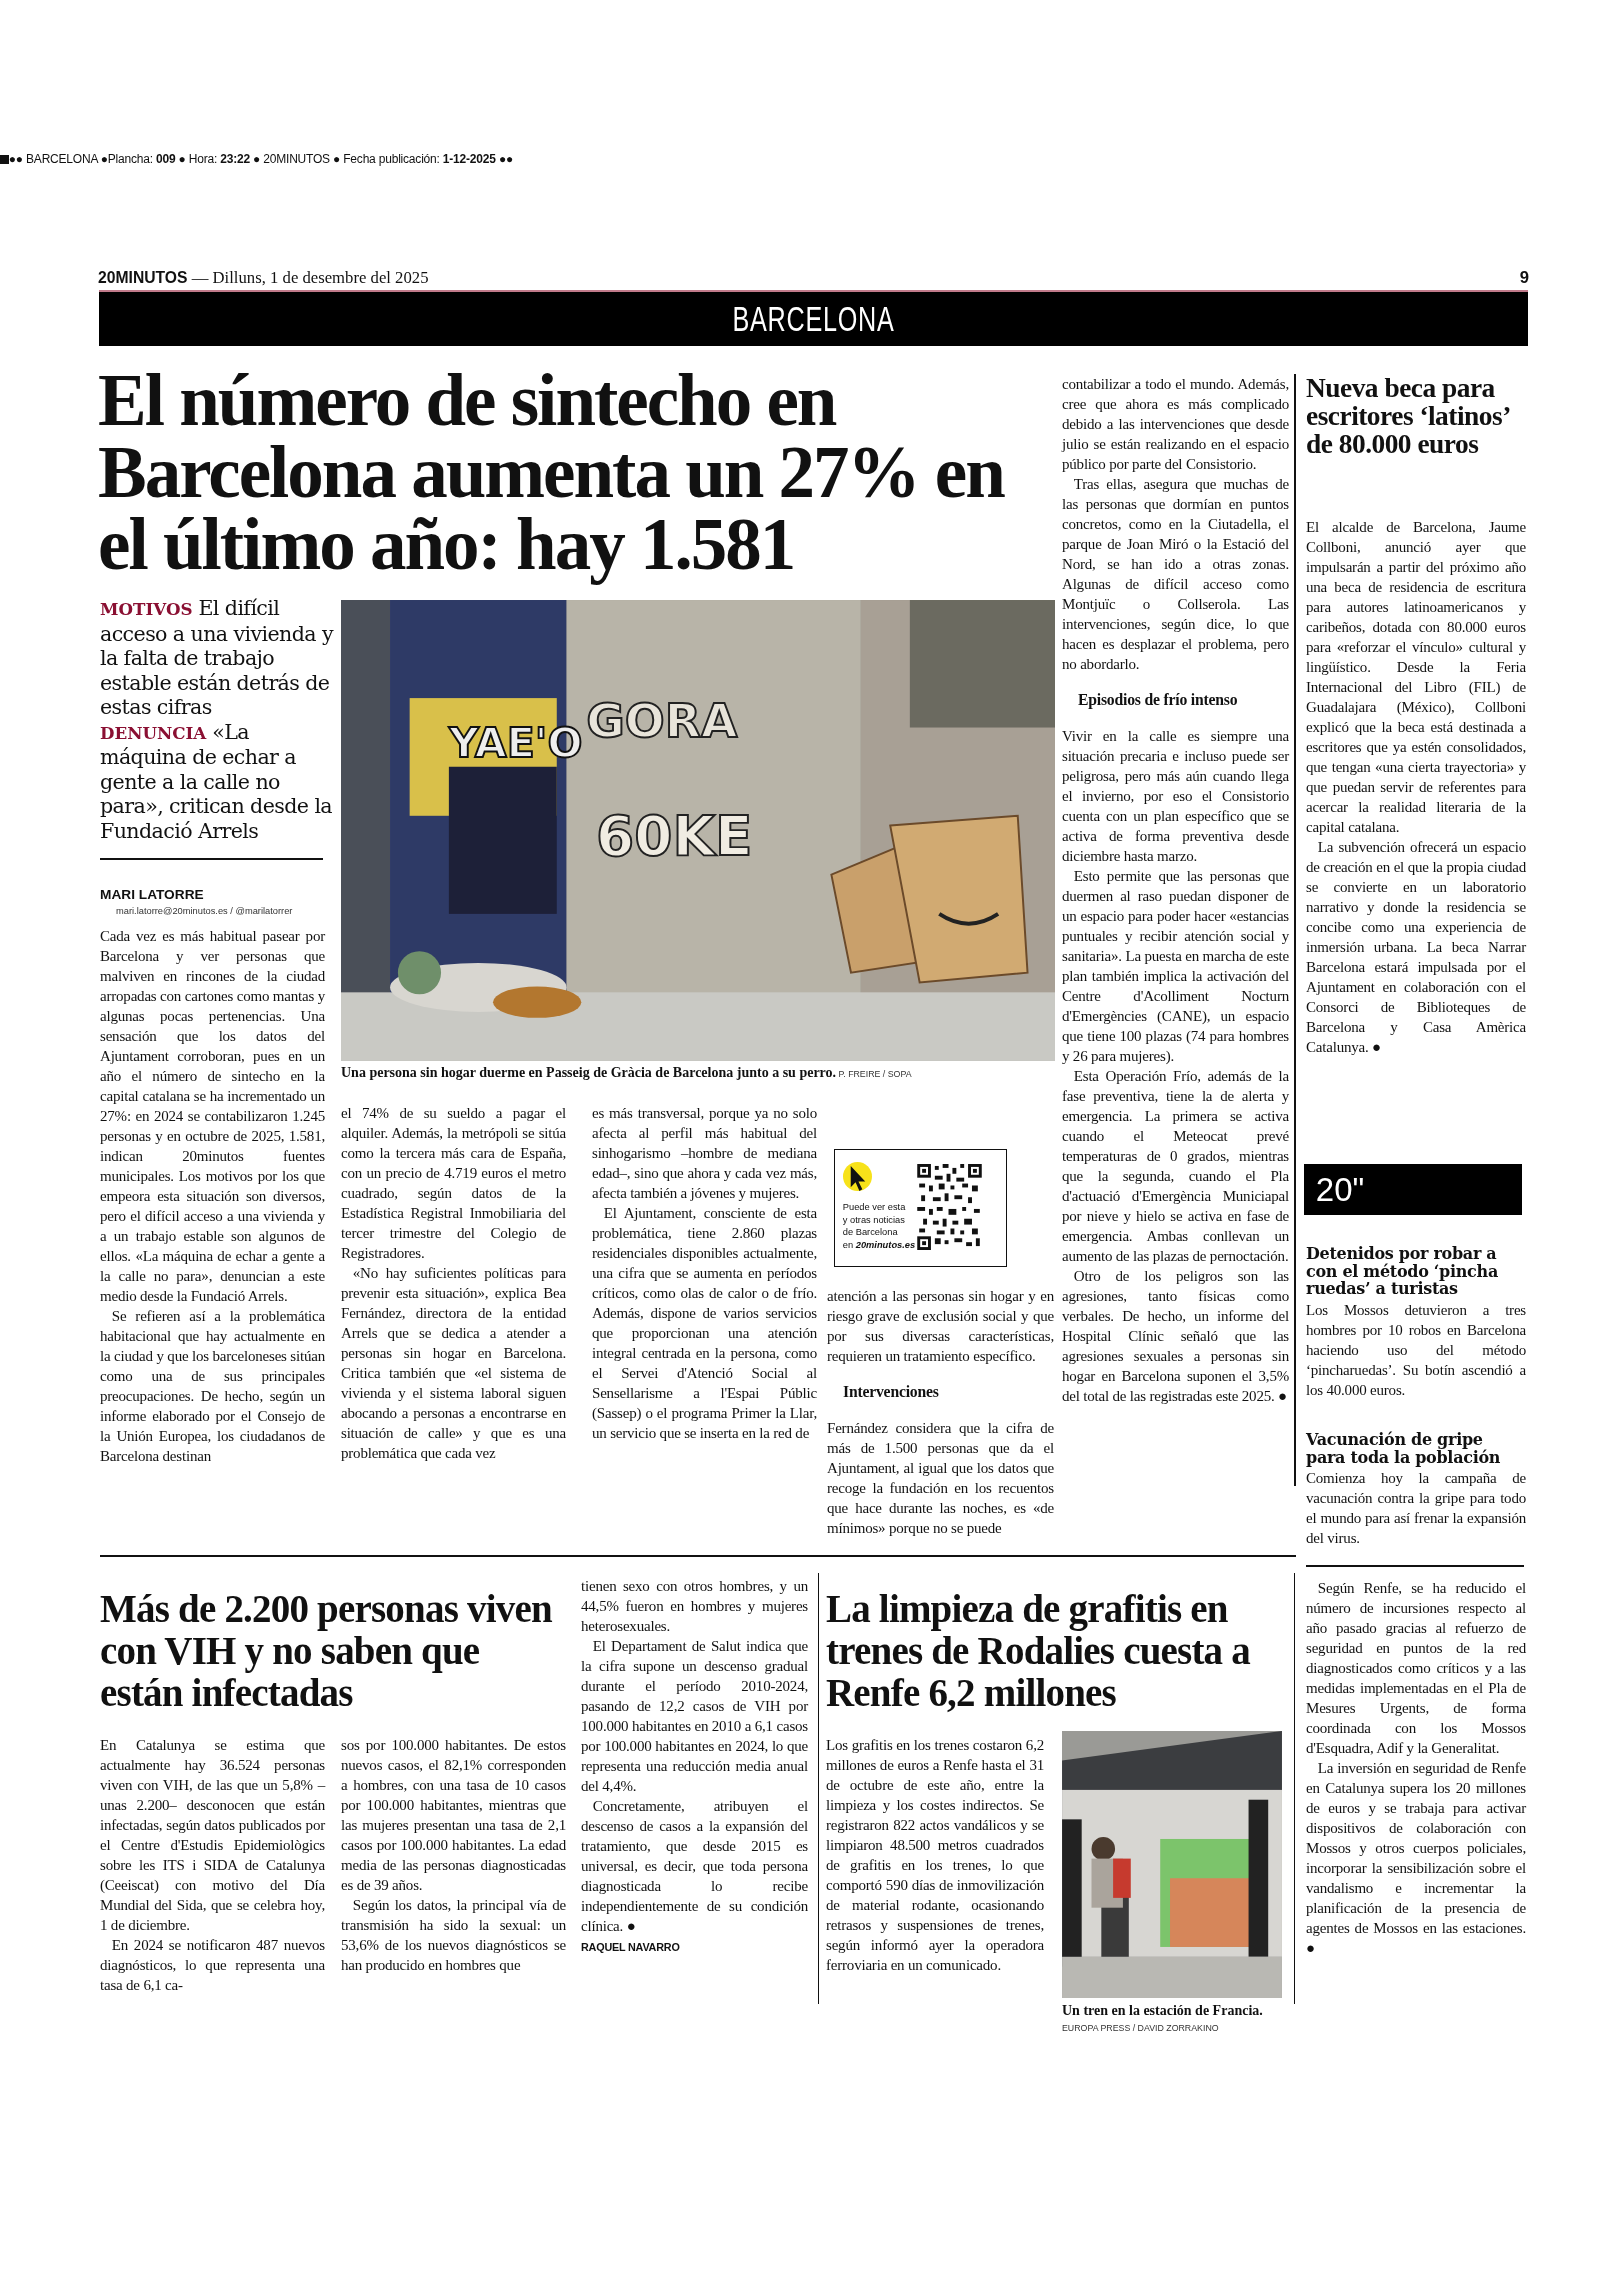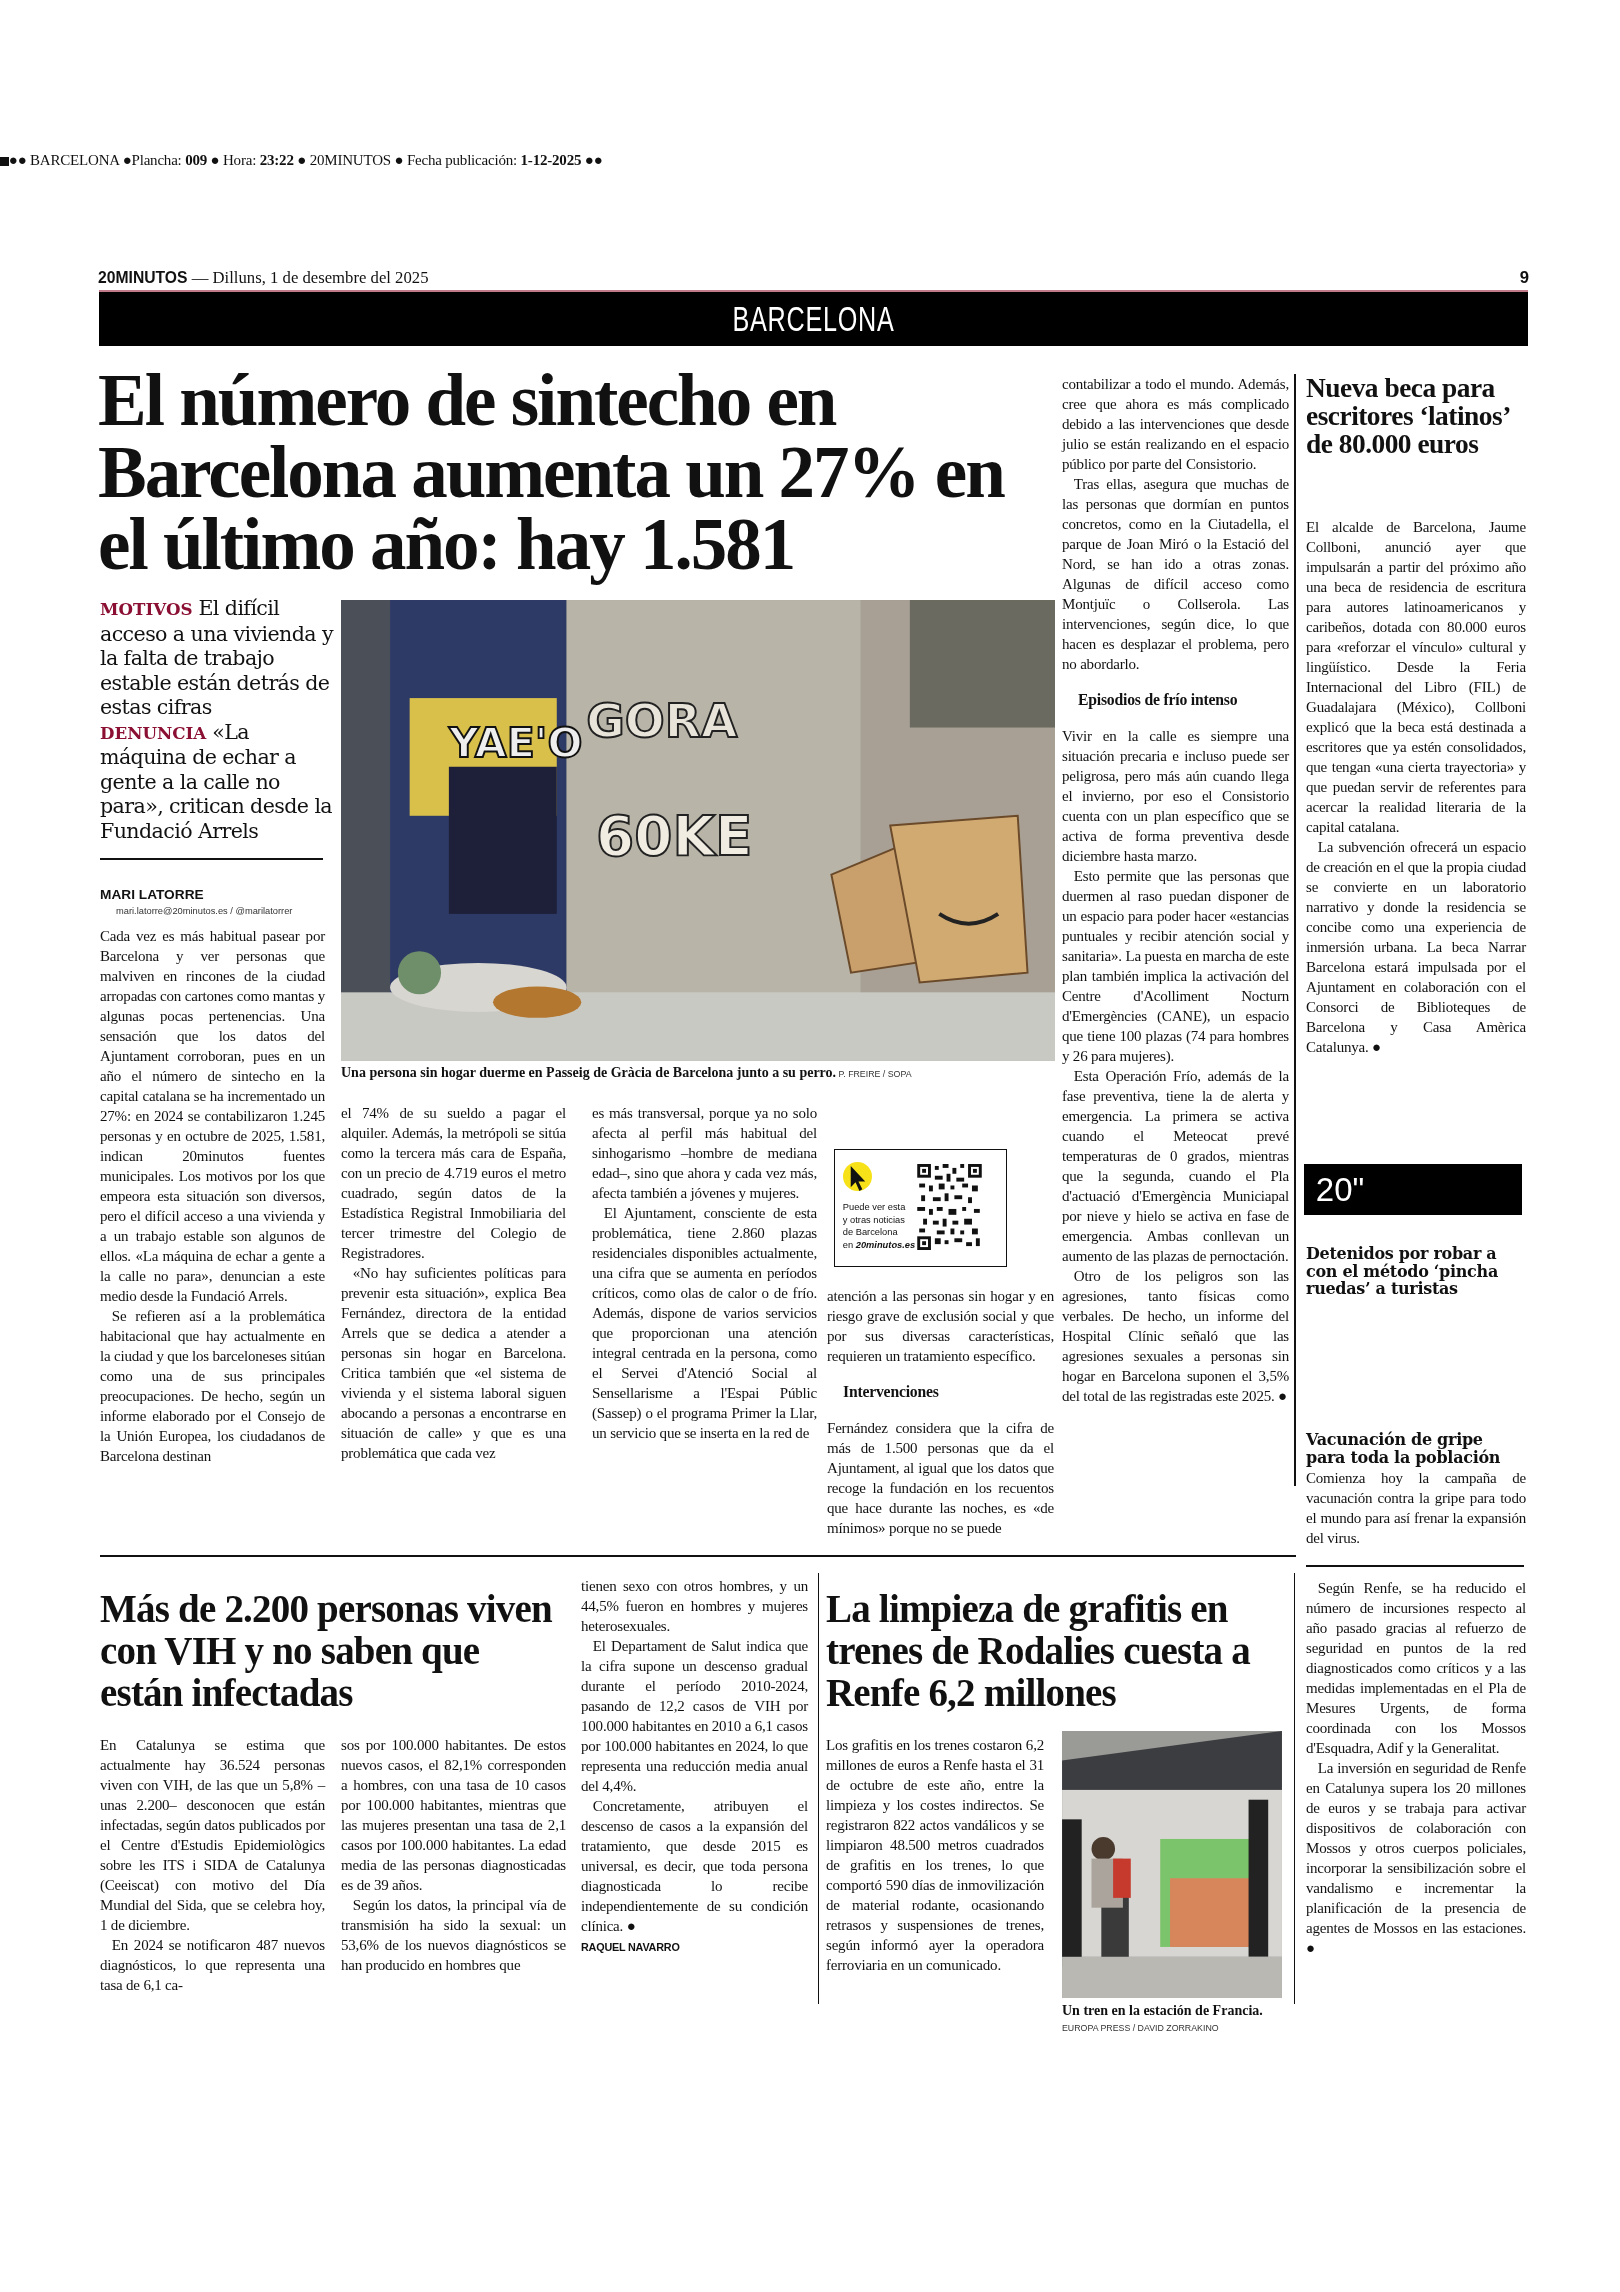--- a/index.html
+++ b/index.html
@@ -1,18 +1,18 @@
 <!DOCTYPE html>
 <html><head>
 <meta charset="utf-8">
 <style>
   html,body{margin:0;padding:0;background:#fff;}
   body{width:1620px;height:2293px;position:relative;overflow:hidden;font-family:"DejaVu Serif",serif;color:#111;}
   .abs{position:absolute;}
-  .slug{left:0;top:152px;font-family:Liberation Serif, serif;font-size:15px;color:#111;letter-spacing:-0.2px;}
+  .slug{left:0;top:152px;font-family:Liberation Sans, sans-serif;font-size:12px;color:#111;letter-spacing:-0.2px;}
   .slug b{font-weight:bold;}
   .runhead{left:98px;top:268px;width:1431px;font-family:"Liberation Serif",serif;font-size:16.7px;}
   .runhead .brand{font-family:"Liberation Sans",sans-serif;font-weight:bold;font-size:15.7px;}
   .runhead .pg{position:absolute;right:0;top:0;font-family:"Liberation Sans",sans-serif;font-weight:bold;}
   .section{left:99px;top:290px;width:1429px;height:54px;background:#000000;border-top:2px solid #c07a8a;display:flex;align-items:center;justify-content:center;}
   .section span{color:#fff;font-family:"Liberation Sans",sans-serif;font-size:35px;transform:scaleX(0.72);letter-spacing:1px;}
   .h1{left:98px;top:365px;width:970px;font-family:"Liberation Serif",serif;font-weight:bold;font-size:73px;line-height:72px;letter-spacing:-2px;transform-origin:left top;}
   .sub{left:100px;top:596px;width:233px;font-family:"DejaVu Serif",serif;font-size:20.6px;line-height:24.5px;letter-spacing:-0.6px;}
   .sub .kw{color:#8a0f32;font-weight:bold;font-size:16.7px;letter-spacing:0;}
   .rule{background:#111;}
@@ -190,20 +190,23 @@
 
 <div class="abs side-h" style="left:1306px;top:374px;width:218px;">Nueva beca para escritores ‘latinos’ de 80.000 euros</div>
 <div class="abs col" style="left:1306px;top:517px;width:220px;">
   <p class="ni">El alcalde de Barcelona, Jaume Collboni, anunció ayer que impulsarán a partir del próximo año una beca de residencia de escritura para autores latinoamericanos y caribeños, dotada con 80.000 euros para «reforzar el vínculo» cultural y lingüístico. Desde la Feria Internacional del Libro (FIL) de Guadalajara (México), Collboni explicó que la beca está destinada a escritores que ya estén consolidados, que tengan «una cierta trayectoria» y que puedan servir de referentes para acercar la realidad literaria de la capital catalana.</p>
   <p>La subvención ofrecerá un espacio de creación en el que la propia ciudad se convierte en un laboratorio narrativo y donde la residencia se concibe como una experiencia de inmersión urbana. La beca Narrar Barcelona estará impulsada por el Ajuntament en colaboración con el Consorci de Biblioteques de Barcelona y Casa Amèrica Catalunya. ●</p>
 </div>
 
 <div class="abs twenty">20"</div>
 <div class="abs" style="left:1306px;top:1245px;width:220px;">
   <div class="brief-h">Detenidos por robar a con el método ‘pincha ruedas’ a turistas</div>
+  <div class="col" style="margin-top:2px;">
+      <p class="ni">Los Mossos detuvieron a tres hombres por 10 robos en Barcelona haciendo uso del método ‘pincharuedas’. Su botín ascendió a los 40.000 euros.</p>
+    </div>
 </div>
 <div class="abs" style="left:1306px;top:1431px;width:220px;">
   <div class="brief-h">Vacunación de gripe para toda la población</div>
   <div class="col" style="margin-top:2px;">
       <p class="ni">Comienza hoy la campaña de vacunación contra la gripe para todo el mundo para así frenar la expansión del virus.</p>
     </div>
 </div>
 
 <div class="abs rule" style="left:100px;top:1555px;width:1196px;height:2px;"></div>
 <div class="abs rule" style="left:1306px;top:1565px;width:218px;height:2px;"></div>

